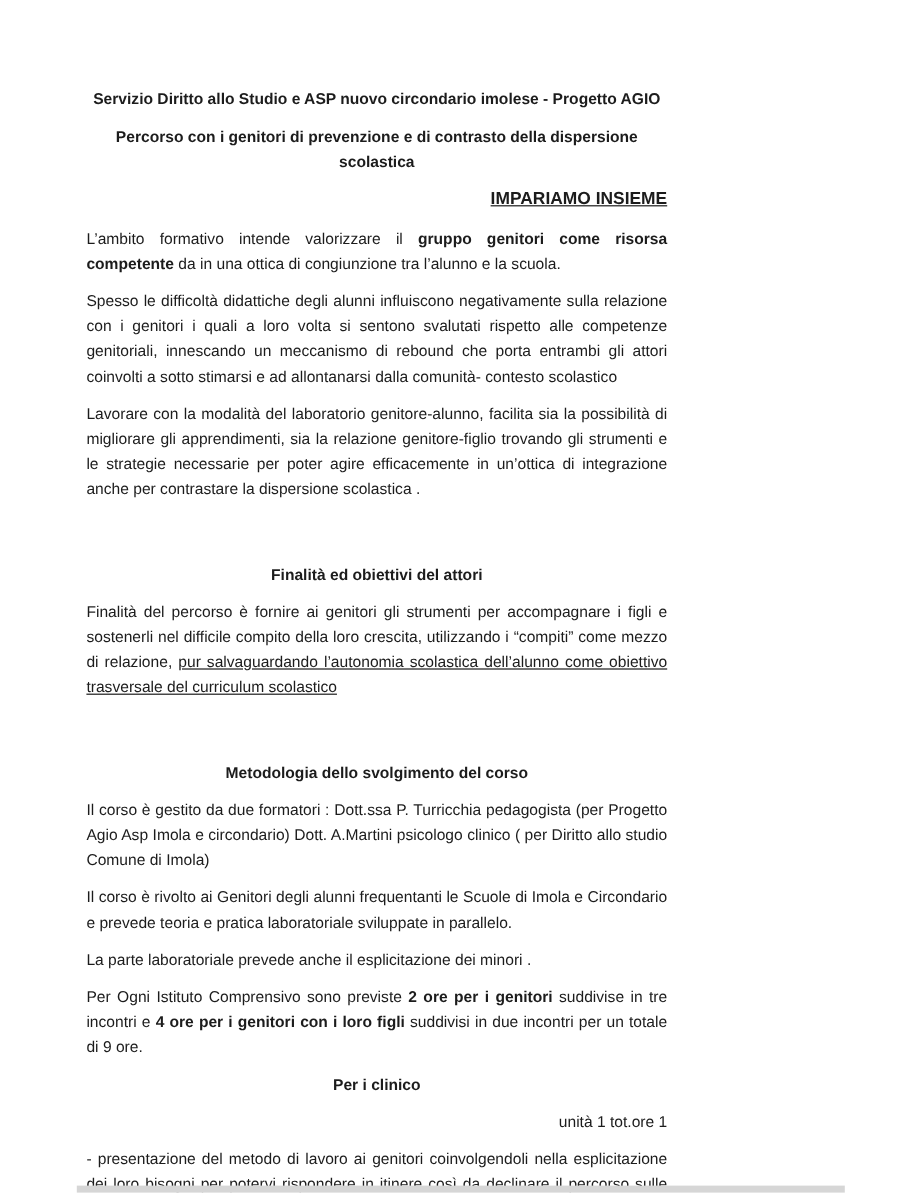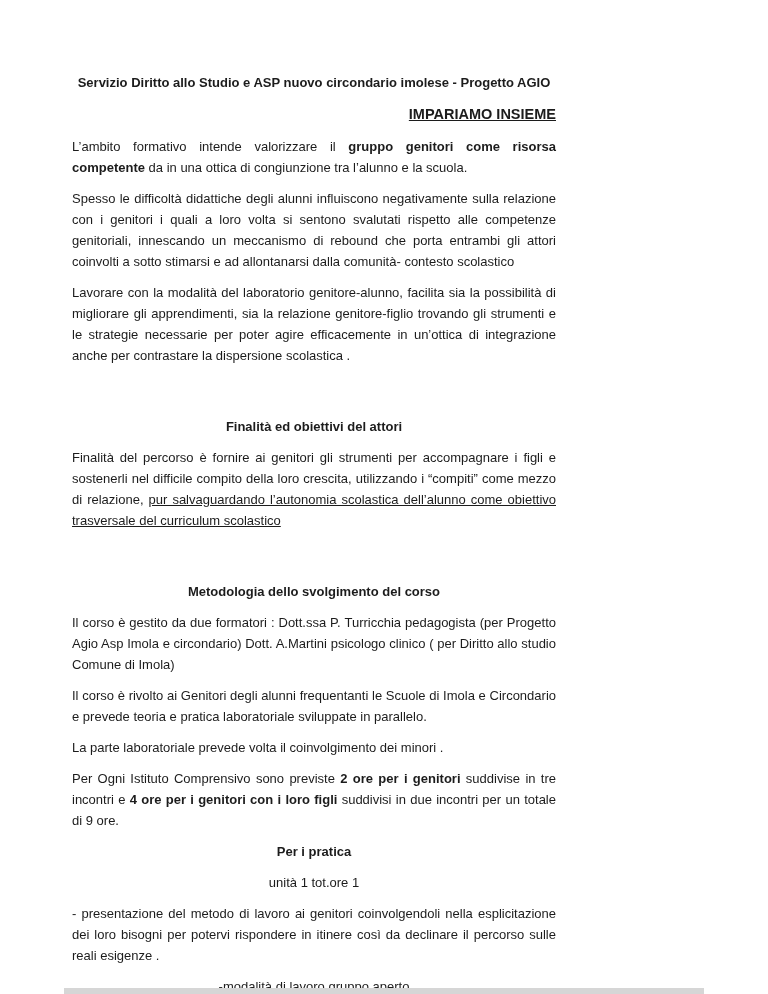--- a/index.html
+++ b/index.html
@@ -32,21 +32,21 @@
   .main-title {
     text-align: right;
     font-weight: bold;
     font-size: 14.5px;
     line-height: 23px;
   }
   .justify {
     text-align: justify;
   }
   .left {
-    text-align: center;
+    text-align: right;
   }
   .spacer {
     height: 40px;
     margin: 0;
   }
   .bold {
     font-weight: bold;
   }
   .underline {
     text-decoration: underline;
@@ -59,32 +59,33 @@
     height: 6px;
     background: #d6d6d6;
   }
 </style>
 </head>
 <body>
 
 <div class="page">
   <div id="doc-body">
       <div class="block center-bold"><span class="bold">Servizio Diritto allo Studio e ASP nuovo circondario imolese - Progetto AGIO</span></div>
+      <div class="block center-bold"><span class="bold">Percorso con i genitori di prevenzione e di contrasto della dispersione scolastica</span></div>
       <div class="block main-title"><span class="bold underline">IMPARIAMO INSIEME</span></div>
       <div class="block justify"><span>L’ambito formativo intende valorizzare il </span><span class="bold">gruppo genitori come risorsa competente</span><span> da in una ottica di congiunzione tra l’alunno e la scuola.</span></div>
       <div class="block justify"><span>Spesso le difficoltà didattiche degli alunni influiscono negativamente sulla relazione con i genitori i quali a loro volta si sentono svalutati rispetto alle competenze genitoriali, innescando un meccanismo di rebound che porta entrambi gli attori coinvolti a sotto stimarsi e ad allontanarsi dalla comunità- contesto scolastico</span></div>
       <div class="block justify"><span>Lavorare con la modalità del laboratorio genitore-alunno, facilita sia la possibilità di migliorare gli apprendimenti, sia la relazione genitore-figlio trovando gli strumenti e le strategie necessarie per poter agire efficacemente in un’ottica di integrazione anche per contrastare la dispersione scolastica .</span></div>
       <div class="block spacer"></div>
       <div class="block center-bold"><span class="bold">Finalità ed obiettivi del attori</span></div>
       <div class="block justify"><span>Finalità del percorso è fornire ai genitori gli strumenti per accompagnare i figli e sostenerli nel difficile compito della loro crescita, utilizzando i “compiti” come mezzo di relazione, </span><span class="underline">pur salvaguardando l’autonomia scolastica dell’alunno come obiettivo trasversale del curriculum scolastico</span></div>
       <div class="block spacer"></div>
       <div class="block center-bold"><span class="bold">Metodologia dello svolgimento del corso</span></div>
       <div class="block justify"><span>Il corso è gestito da due formatori : Dott.ssa P. Turricchia pedagogista (per Progetto Agio Asp Imola e circondario) Dott. A.Martini psicologo clinico ( per Diritto allo studio Comune di Imola)</span></div>
       <div class="block justify"><span>Il corso è rivolto ai Genitori degli alunni frequentanti le Scuole di Imola e Circondario e prevede teoria e pratica laboratoriale sviluppate in parallelo.</span></div>
-      <div class="block justify"><span>La parte laboratoriale prevede volta il coinvolgimento dei minori .</span></div>
+      <div class="block justify"><span>La parte laboratoriale prevede anche il esplicitazione dei minori .</span></div>
       <div class="block justify"><span>Per Ogni Istituto Comprensivo sono previste </span><span class="bold">2 ore per i genitori</span><span> suddivise in tre incontri e </span><span class="bold">4 ore per i genitori con i loro figli</span><span> suddivisi in due incontri per un totale di 9 ore.</span></div>
-      <div class="block center-bold"><span class="bold">Per i pratica</span></div>
+      <div class="block center-bold"><span class="bold">Per i clinico</span></div>
       <div class="block left"><span>unità 1 tot.ore 1</span></div>
       <div class="block justify"><span>- presentazione del metodo di lavoro ai genitori coinvolgendoli nella esplicitazione dei loro bisogni per potervi rispondere in itinere così da declinare il percorso sulle reali esigenze .</span></div>
       <div class="block left"><span>-modalità di lavoro gruppo aperto</span></div>
     </div>
 </div>
 <div class="page-gap"></div>
 
 </body></html>

